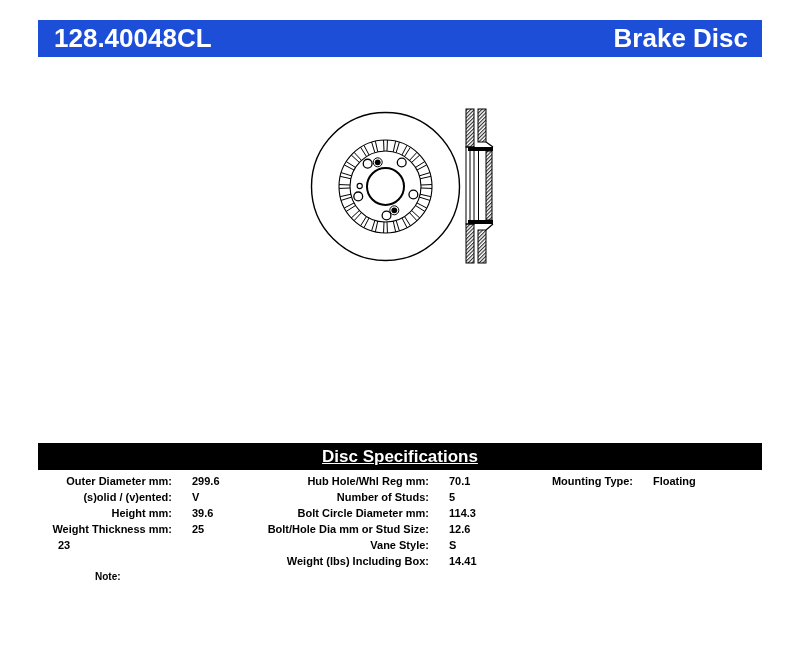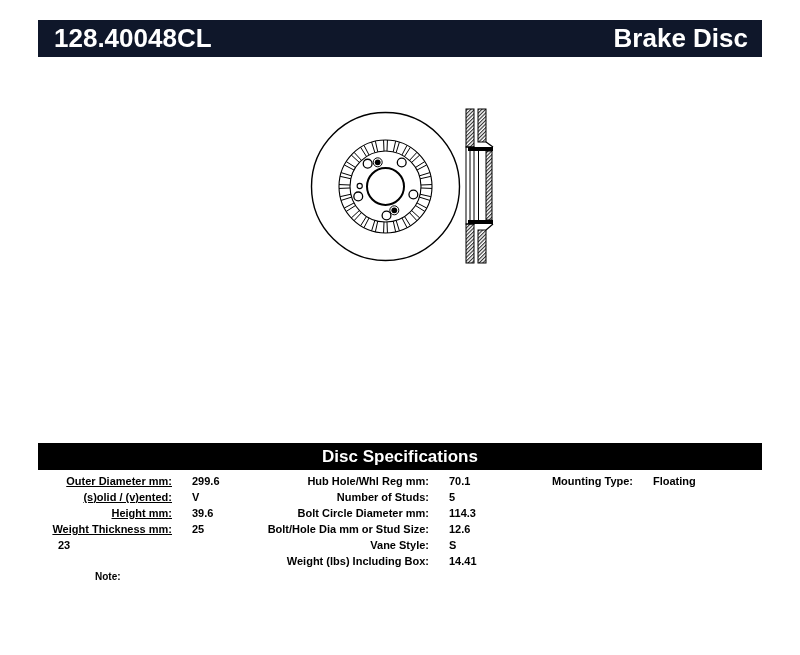--- a/index.html
+++ b/index.html
@@ -10,21 +10,21 @@
     height: 655px;
     background: #ffffff;
     font-family: "Liberation Sans", sans-serif;
     color: #000000;
     overflow: hidden;
   }
   .topbar {
     position: absolute;
     left: 38px; top: 20px;
     width: 724px; height: 37px;
-    background: #0f172a;
+    background: #1d4ed8;
     color: #ffffff;
     display: flex;
     align-items: center;
     justify-content: space-between;
     padding: 0 14px 0 16px;
     font-size: 26px;
     font-weight: bold;
     letter-spacing: 0px;
   }
   .drawing {
@@ -36,35 +36,36 @@
     position: absolute;
     left: 38px; top: 443px;
     width: 724px; height: 27px;
     background: #000000;
     color: #ffffff;
     display: flex;
     align-items: center;
     justify-content: center;
     font-size: 17px;
     font-weight: bold;
+    text-decoration: underline;
   }
   .specs {
     position: absolute;
     left: 38px; top: 473px;
     width: 724px;
     font-size: 11px;
     font-weight: bold;
   }
   .spec-col { position: absolute; top: 0; }
   .spec-col.c1 { left: 0;     width: 215px; }
   .spec-col.c2 { left: 215px; width: 285px; }
   .spec-col.c3 { left: 480px; width: 224px; }
   .spec-row { display: flex; height: 16px; line-height: 16px; }
   .spec-label { text-align: right; white-space: nowrap; flex: 0 0 auto; }
-  .c1 .spec-label { width: 134px; text-decoration: underline; }
+  .c1 .spec-label { width: 134px; }
   .c2 .spec-label { width: 176px; }
   .c3 .spec-label { width: 115px; }
   .spec-value { margin-left: 20px; white-space: nowrap; }
   .note {
     position: absolute;
     left: 95px; top: 571px;
     font-size: 10px;
     font-weight: bold;
   }
 </style>

